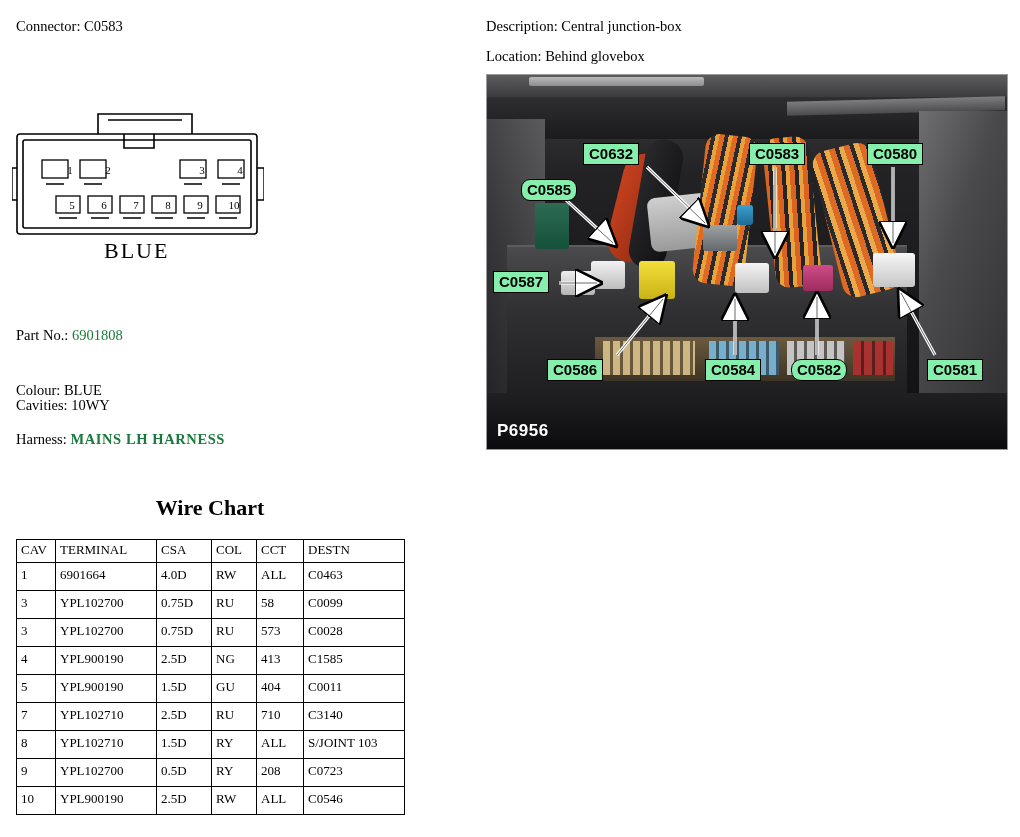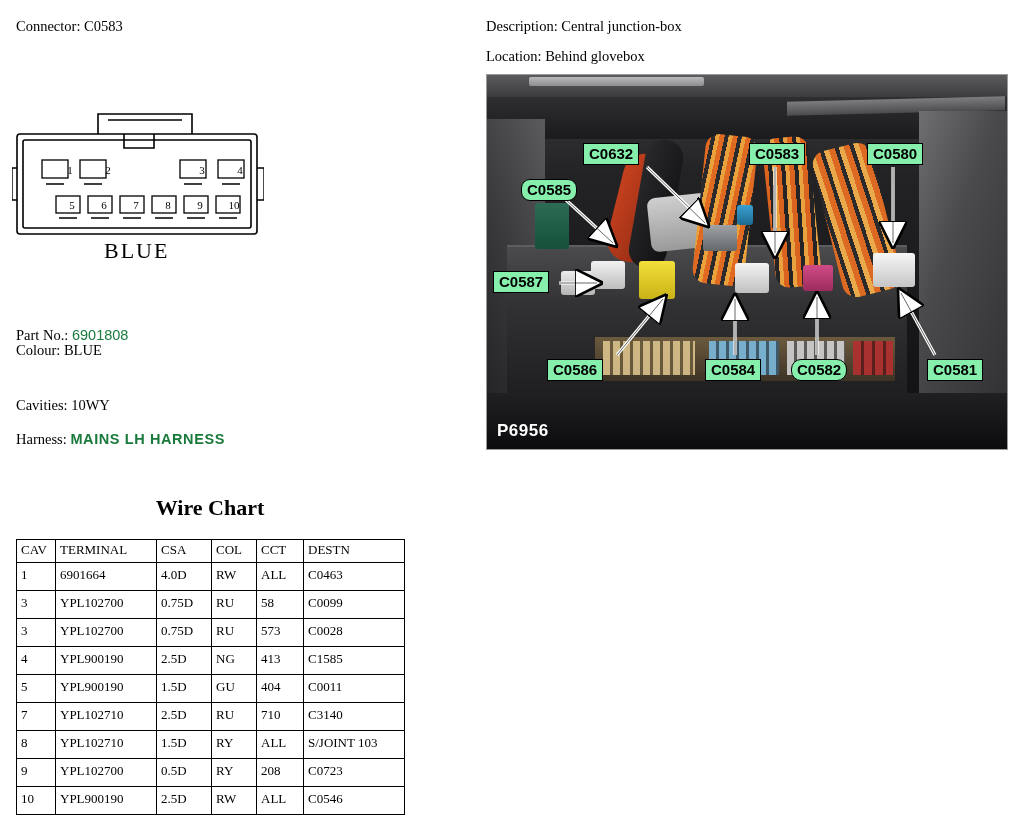--- a/index.html
+++ b/index.html
@@ -19,26 +19,26 @@
 
   
   #connector-line {
     left: 16px; top: 18px;
     font-size: 14.5px;
   }
   .meta-row {
     font-size: 14.5px;
   }
   #part-no-row  { left: 16px; top: 327px; }
-  #colour-row   { left: 16px; top: 342px; }
+  #colour-row   { left: 16px; top: 382px; }
   #cavities-row { left: 16px; top: 397px; }
   #harness-row  { left: 16px; top: 431px; }
   .meta-value-green {
     color: #1a7a3c;
-    font-family: Liberation Sans, sans-serif;
+    font-family: Liberation Serif, serif;
   }
   #harness-row .meta-value-green {
     font-weight: bold;
     letter-spacing: 0.6px;
   }
 
   
   #connector-drawing {
     left: 12px; top: 108px;
     width: 252px; height: 160px;

